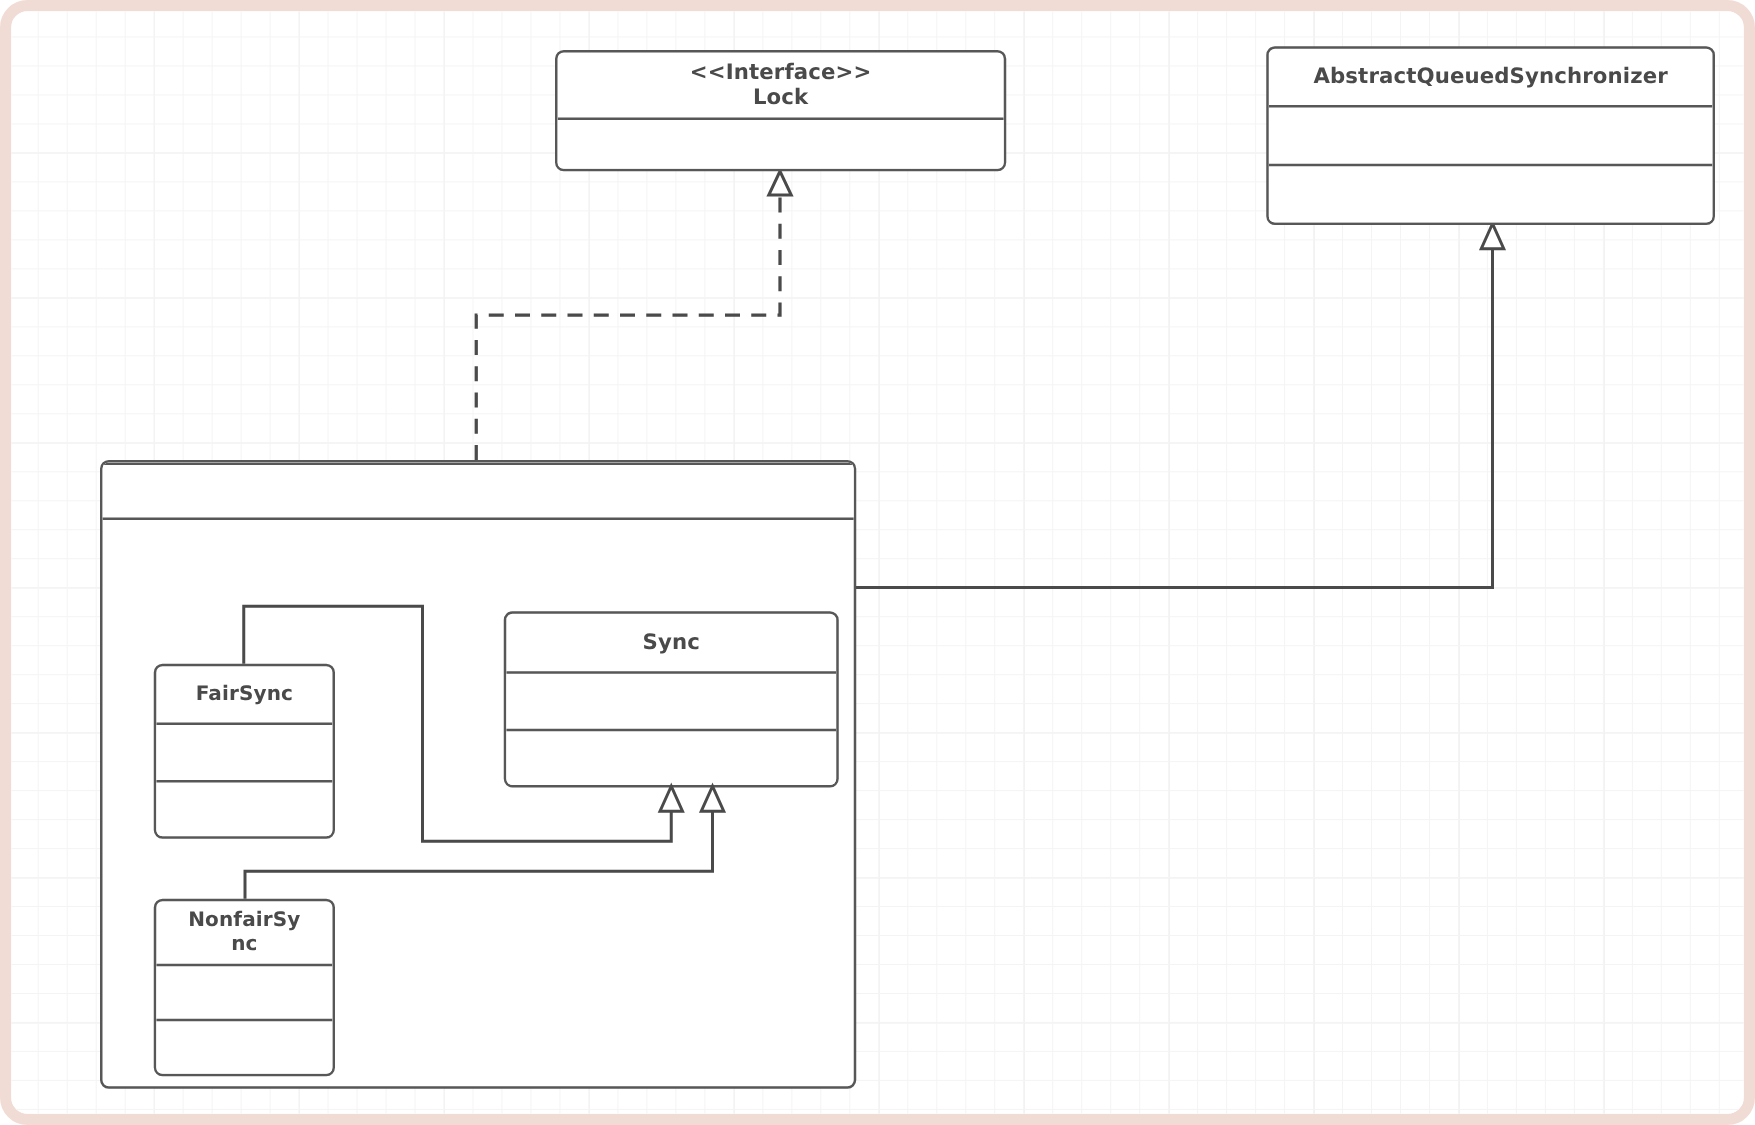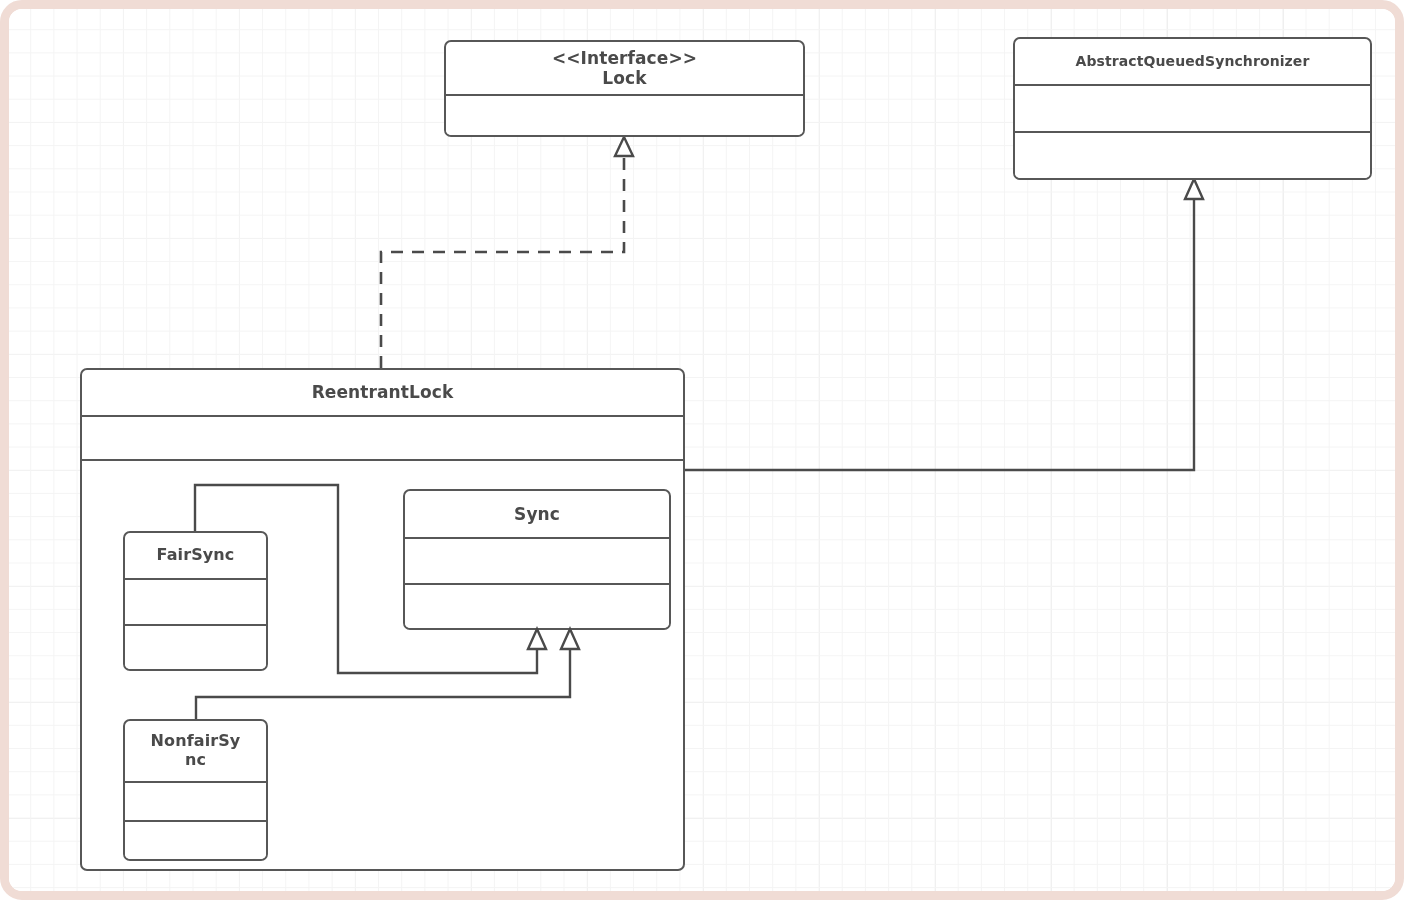--- a/index.html
+++ b/index.html
@@ -63,30 +63,30 @@
     box-sizing:border-box;
     flex:1 1 auto;
     position:relative;
     background:transparent;
   }
 
   
   #class-lock{left:435px;top:31px;width:361px;height:97px;}
   #class-lock .uml-title{height:52px;font-size:17px;}
   #class-aqs{left:1004px;top:28px;width:359px;height:143px;}
-  #class-aqs .uml-title{height:45px;font-size:14px;}
+  #class-aqs .uml-title{height:45px;font-size:17px;}
   #class-reentrantlock{left:71px;top:359px;width:605px;height:503px;z-index:1;background:#ffffff;}
   #class-reentrantlock .uml-title{height:45px;font-size:17px;}
   #class-reentrantlock .uml-compartment{flex:0 0 44px;}
   #class-fairsync{left:114px;top:522px;width:145px;height:140px;z-index:3;}
   #class-fairsync .uml-title{height:45px;font-size:16px;}
   #class-sync{left:394px;top:480px;width:268px;height:141px;z-index:3;}
   #class-sync .uml-title{height:46px;font-size:17px;}
   #class-nonfairsync{left:114px;top:710px;width:145px;height:142px;z-index:3;}
-  #class-nonfairsync .uml-title{height:60px;font-size:16px;}
+  #class-nonfairsync .uml-title{height:50px;font-size:16px;}
 
   
   .connector-layer{position:absolute;left:0;top:0;width:1404px;height:900px;pointer-events:none;}
   #edges-under{z-index:0;}
   #edges-over{z-index:4;}
   .edge{fill:none;stroke:#4a4a4a;stroke-width:2.4;}
   .edge-dashed{fill:none;stroke:#4a4a4a;stroke-width:2.6;stroke-dasharray:12 9;}
   .arrow-hollow{fill:#ffffff;stroke:#4a4a4a;stroke-width:2.4;stroke-linejoin:miter;}
 </style>
 </head>
@@ -122,23 +122,20 @@
 
     <div class="uml-class" id="class-aqs">
       <div class="uml-title">
         <span>AbstractQueuedSynchronizer</span>
       </div>
       <div class="uml-compartment"></div>
       <div class="uml-compartment"></div>
     </div>
 
     <div class="uml-class" id="class-reentrantlock">
-      <div class="uml-title">
-        <span>ReentrantLock</span>
-      </div>
       <div class="uml-compartment"></div>
       <div class="uml-body"></div>
     </div>
 
     <div class="uml-class" id="class-sync">
       <div class="uml-title">
         <span>Sync</span>
       </div>
       <div class="uml-compartment"></div>
       <div class="uml-compartment"></div>

